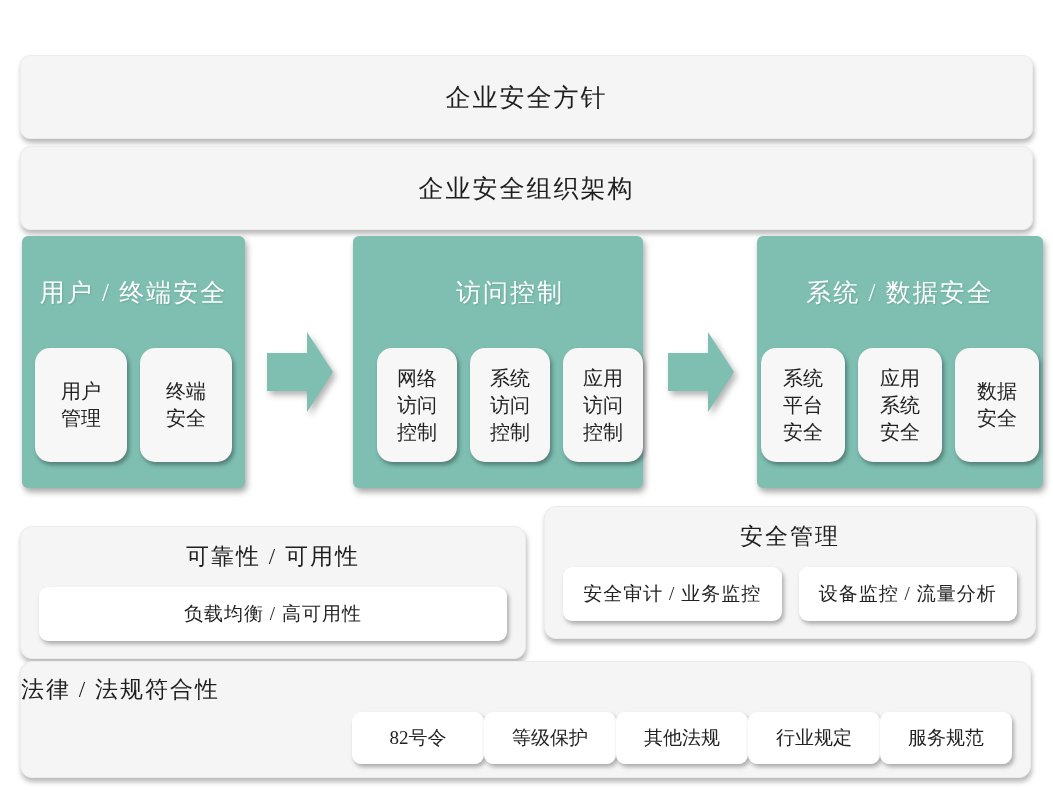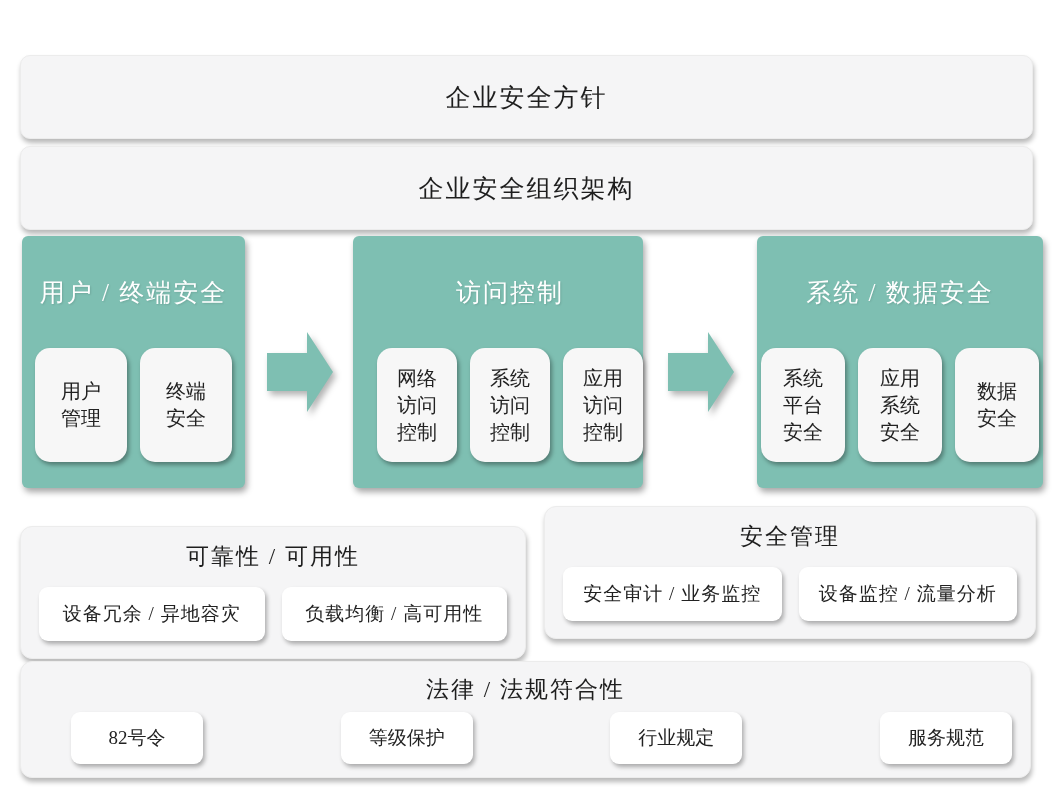--- a/index.html
+++ b/index.html
@@ -83,24 +83,24 @@
     font-size:19px; letter-spacing:1px; color:#222;
   }
 
   
   .compliance {
     position:absolute; left:20px; top:661px; width:1011px; height:117px;
     background:#f5f5f6; border:1px solid #ececec; border-radius:12px;
     box-shadow:1px 4px 5px rgba(0,0,0,0.28);
     box-sizing:border-box;
   }
-  .compliance-title { margin-top:12px; text-align:center; font-size:23px; letter-spacing:2px; }
+  .compliance-title { margin-top:12px; font-size:23px; letter-spacing:2px; }
   .compliance-items {
     position:absolute; left:18px; right:18px; top:50px; height:52px;
-    display:flex; justify-content:space-between;padding-left:32px;
+    display:flex; justify-content:flex-end;padding-left:32px;
   }
   .compliance-item {
     width:132px; background:#ffffff; border-radius:9px;
     box-shadow:2px 3px 4px rgba(0,0,0,0.30);
     display:flex; align-items:center; justify-content:center;
     font-size:19px; color:#222;
   }
 </style>
 </head>
 <body>
@@ -159,36 +159,36 @@
 系统
 安全</div>
       <div class="stage-item">数据
 安全</div>
     </div>
   </div>
 
   <div class="panel panel-reliability">
     <div class="panel-title">可靠性 / 可用性</div>
     <div class="panel-items">
-      <div class="panel-item">设备冗余 / 异地容灾</div>
       <div class="panel-item">负载均衡 / 高可用性</div>
     </div>
   </div>
 
   <div class="panel panel-management">
     <div class="panel-title">安全管理</div>
     <div class="panel-items">
       <div class="panel-item">安全审计 / 业务监控</div>
       <div class="panel-item">设备监控 / 流量分析</div>
     </div>
   </div>
 
   <div class="compliance">
     <div class="compliance-title">法律 / 法规符合性</div>
     <div class="compliance-items">
       <div class="compliance-item">82号令</div>
       <div class="compliance-item">等级保护</div>
+      <div class="compliance-item">其他法规</div>
       <div class="compliance-item">行业规定</div>
       <div class="compliance-item">服务规范</div>
     </div>
   </div>
 
 </div>
 
 </body></html>

